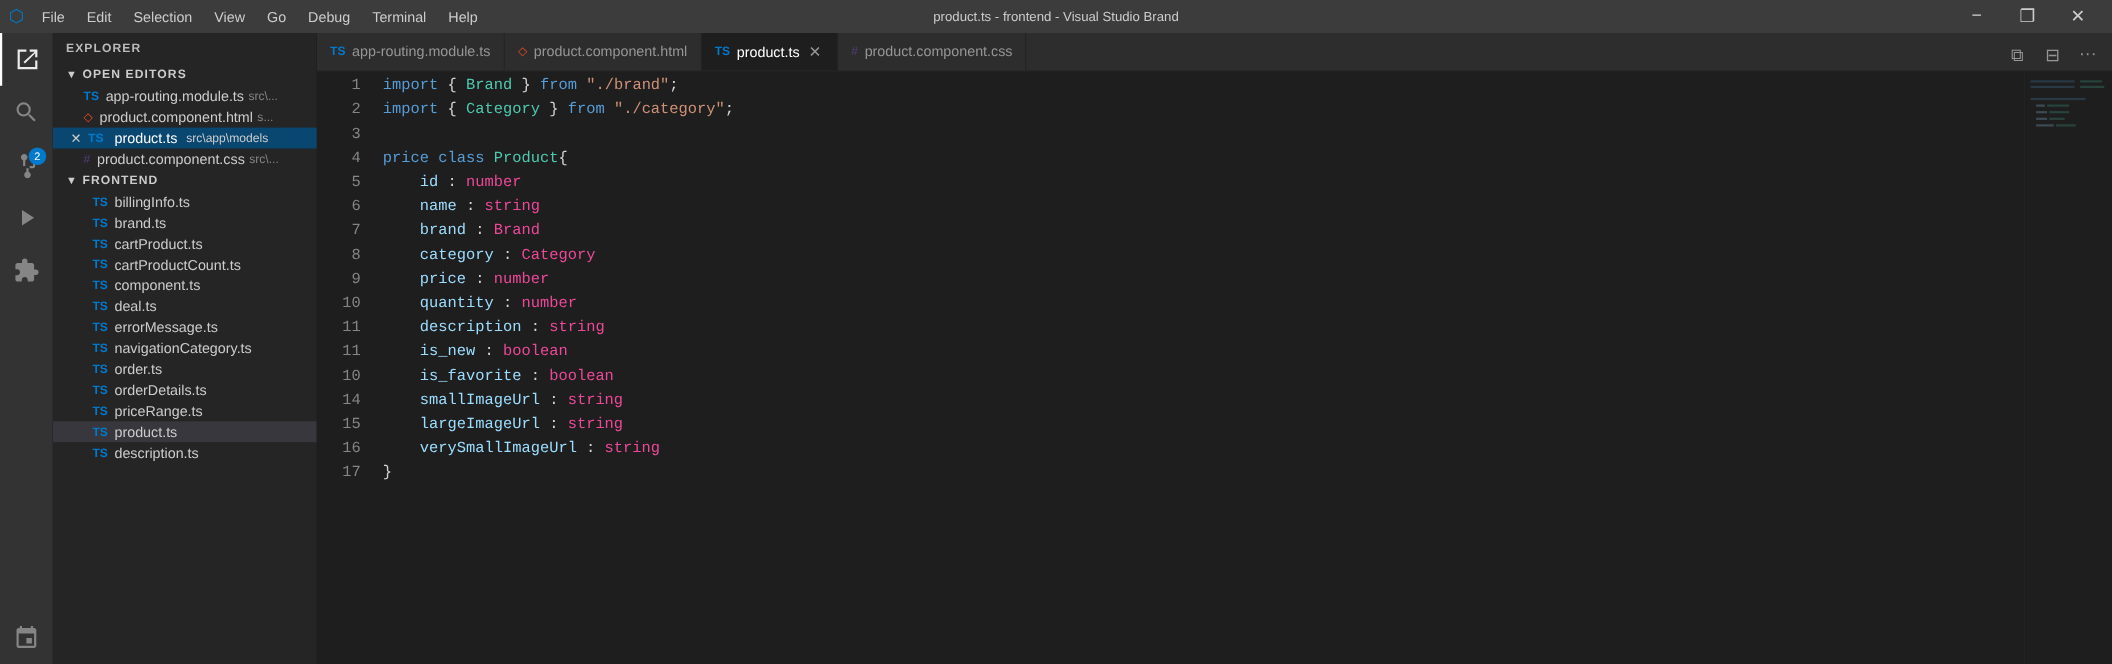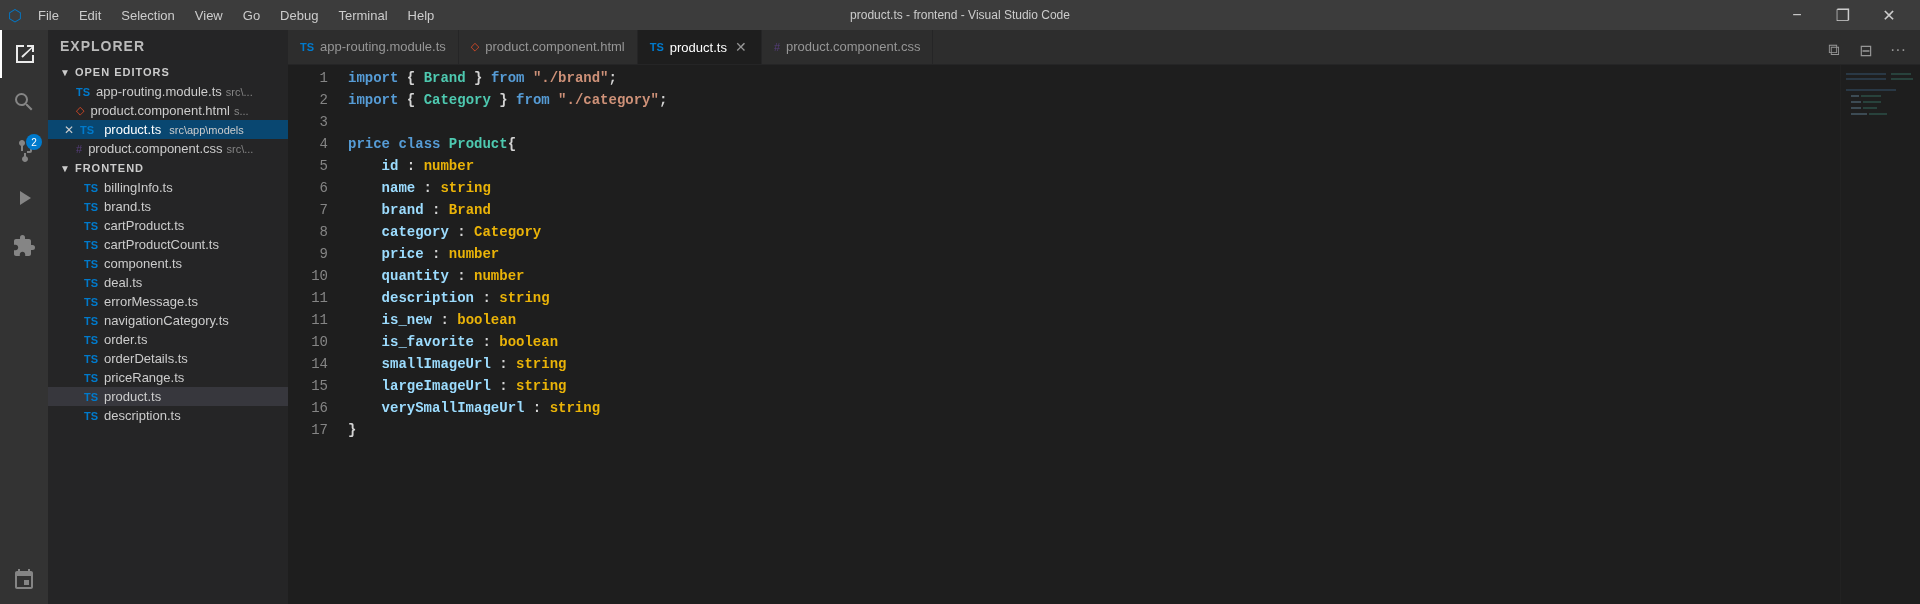--- a/index.html
+++ b/index.html
@@ -116,21 +116,21 @@
     .sidebar {
       width: 240px;
       background: #252526;
       display: flex;
       flex-direction: column;
       flex-shrink: 0;
       overflow: hidden;
     }
     .sidebar-header {
       padding: 8px 12px;
-      font-size: 14px;
+      font-size: 11px;
       font-weight: 700;
       color: #bbbbbb;
       letter-spacing: 1px;
       text-transform: uppercase;
     }
     .section-header {
       display: flex;
       align-items: center;
       padding: 4px 12px;
       cursor: pointer;
@@ -253,34 +253,33 @@
     }
     .code-area {
       flex: 1;
       font-family: 'Consolas', 'Courier New', monospace;
       font-size: 14px;
       line-height: 22px;
       color: #d4d4d4;
       overflow: auto;
       padding-top: 2px;
       padding-left: 10px;
-      font-weight: bold;
     }
     .code-line {
       display: flex;
       min-height: 22px;
       white-space: pre;
     }
 
     
     .kw { color: #569cd6; }      
     .cl { color: #4ec9b0; }      
     .str { color: #ce9178; }     
     .prop { color: #9cdcfe; }    
-    .type { color: #eab308; }
+    .type { color: #ec4899; }
     .plain { color: #d4d4d4; }
 
     
     .minimap {
       width: 80px;
       background: #1e1e1e;
       border-left: 1px solid #252526;
       opacity: 0.6;
       flex-shrink: 0;
     }
@@ -300,21 +299,21 @@
       <span class="menu-item">File</span>
       <span class="menu-item">Edit</span>
       <span class="menu-item">Selection</span>
       <span class="menu-item">View</span>
       <span class="menu-item">Go</span>
       <span class="menu-item">Debug</span>
       <span class="menu-item">Terminal</span>
       <span class="menu-item">Help</span>
     </div>
   </div>
-  <span class="title-bar-title">product.ts - frontend - Visual Studio Code</span>
+  <span class="title-bar-title">product.ts - frontend - Visual Studio Brand</span>
   <div class="title-bar-controls">
     <div class="title-control">−</div>
     <div class="title-control">❐</div>
     <div class="title-control close">✕</div>
   </div>
 </div>
 
 <div class="main-layout">
 
   <div class="activity-bar">

